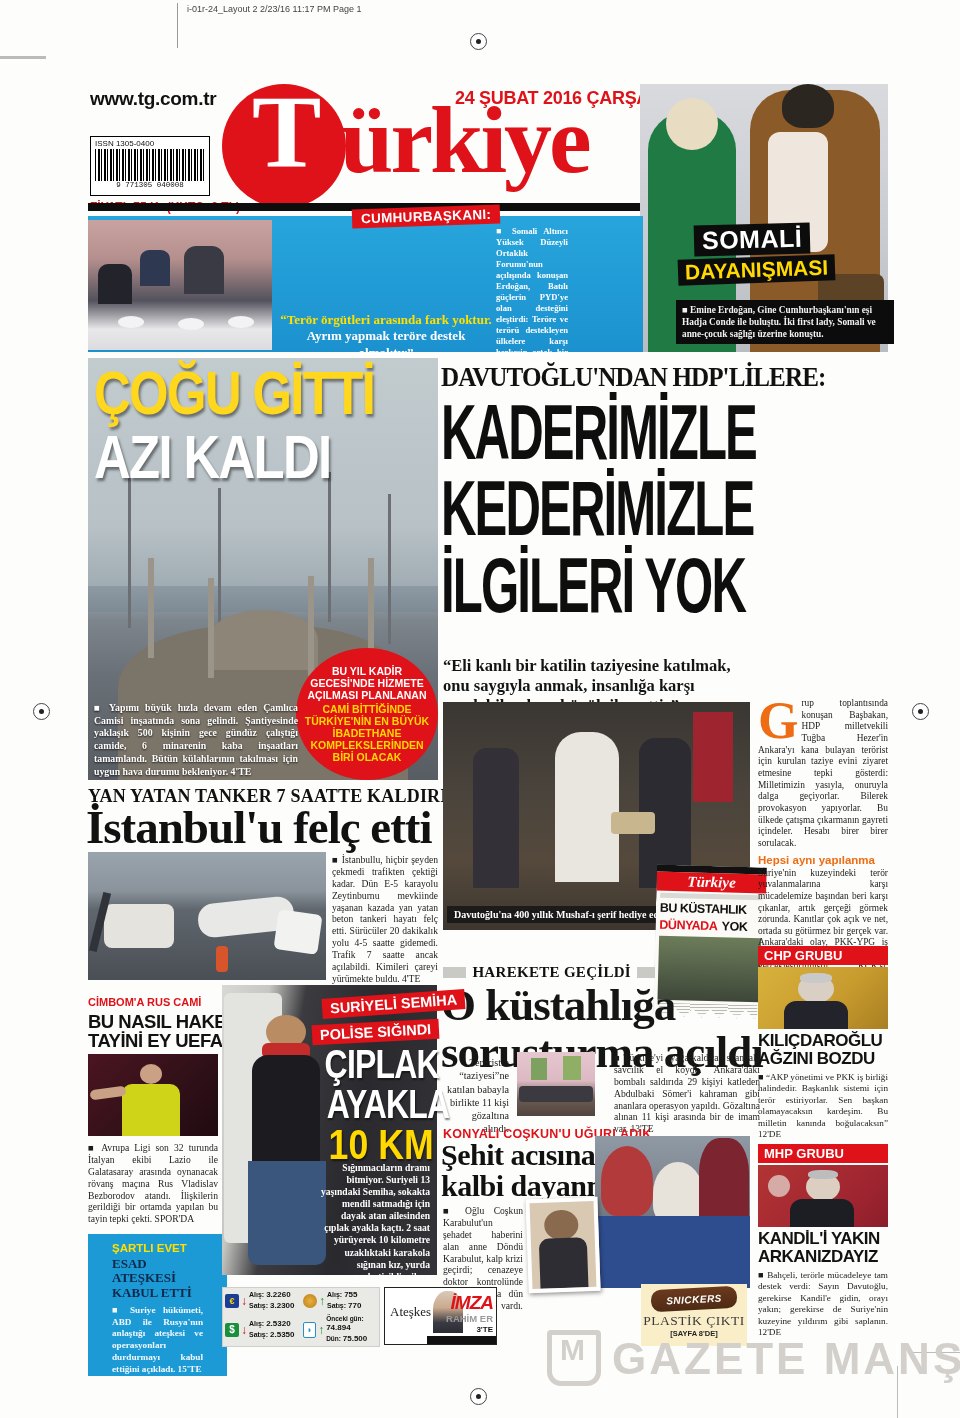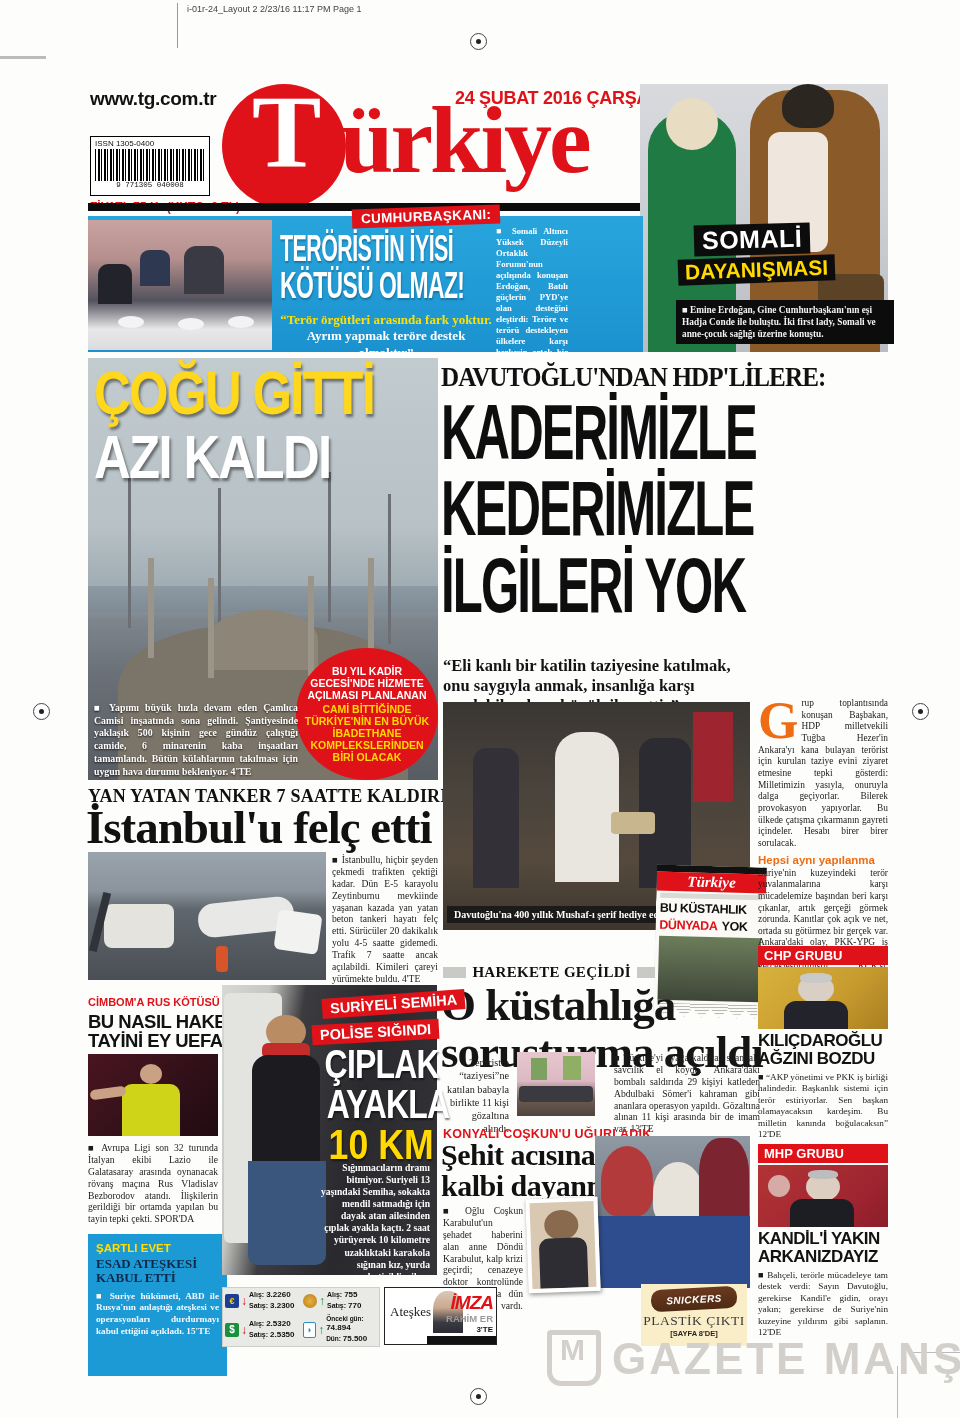--- a/index.html
+++ b/index.html
@@ -64,24 +64,20 @@
   <div class="abs serif" style="left:676px;top:300px;width:206px;background:#0c0c0c;color:#f2f2f2;font-size:9.3px;line-height:1.3;padding:4px 6px;font-weight:bold;">■ Emine Erdoğan, Gine Cumhurbaşkanı'nın eşi Hadja Conde ile buluştu. İki first lady, Somali ve anne-çocuk sağlığı üzerine konuştu.</div>
 
   <div class="abs" style="left:88px;top:216px;width:555px;height:136px;background:linear-gradient(180deg,#28a5dc,#1b92cf);"></div>
   <div class="photo" style="left:88px;top:220px;width:184px;height:130px;background:linear-gradient(180deg,#c9a3a0 0%,#b58f8d 30%,#53525d 62%,#e8e8ea 84%,#dcdce0 100%);">
     <div style="position:absolute;left:96px;top:26px;width:40px;height:48px;background:#3a3a44;border-radius:12px 12px 0 0;"></div>
     <div style="position:absolute;left:10px;top:44px;width:34px;height:40px;background:#23232b;border-radius:10px 10px 0 0;"></div>
     <div style="position:absolute;left:52px;top:30px;width:30px;height:36px;background:#2e3850;border-radius:9px 9px 0 0;"></div>
     <div style="position:absolute;left:30px;top:96px;width:26px;height:12px;background:#f3f3f5;border-radius:50%;box-shadow:60px 2px 0 #f3f3f5,110px 0 0 #f3f3f5;"></div>
   </div>
   <div class="abs kickerchip" style="left:352px;top:207px;font-size:13.5px;padding:2px 9px;transform:rotate(-2deg);letter-spacing:0.3px;">CUMHURBAŞKANI:</div>
-  <div class="abs" style="left:280px;top:230px;color:#fff;font-weight:bold;line-height:1;">
-    <span class="cond" style="font-size:37px;transform:scaleX(0.58);letter-spacing:-1px;text-shadow:1px 2px 2px rgba(0,0,0,.25);">TERÖRİSTİN İYİSİ</span><br>
-    <span class="cond" style="font-size:37px;transform:scaleX(0.62);letter-spacing:-1px;text-shadow:1px 2px 2px rgba(0,0,0,.25);">KÖTÜSÜ OLMAZ!</span>
-  </div>
   <div class="abs serif" style="left:280px;top:312px;width:212px;font-size:13px;font-weight:bold;line-height:1.25;text-align:center;">
     <span style="color:#ffe000;">“Terör örgütleri arasında fark yoktur.</span>
     <span style="color:#ffffff;">Ayrım yapmak teröre destek olmaktır”</span>
   </div>
   <div class="abs serif" style="left:496px;top:226px;width:72px;font-size:8.6px;line-height:1.28;color:#fff;font-weight:bold;text-align:justify;">■ Somali Altıncı Yüksek Düzeyli Ortaklık Forumu'nun açılışında konuşan Erdoğan, Batılı güçlerin PYD'ye olan desteğini eleştirdi: Teröre ve terörü destekleyen ülkelere karşı herkesin ortak bir duruş sergilemesi gerekiyor. 11'DE</div>
 
   <div class="photo" style="left:88px;top:358px;width:350px;height:422px;background:linear-gradient(180deg,#c2cbce 0%,#b7c1c6 40%,#9fabb2 55%,#7d858d 62%,#6a7077 75%,#585c63 100%);">
     <div style="position:absolute;left:0;top:228px;width:350px;height:26px;background:linear-gradient(180deg,#8d99a3,#7e8a94);"></div>
     <div style="position:absolute;left:40px;top:120px;width:3px;height:150px;background:#6c6f74;box-shadow:90px 10px 0 #6c6f74,200px -6px 0 #6c6f74,260px 16px 0 #6c6f74;"></div>
     <div style="position:absolute;left:30px;top:268px;width:290px;height:154px;background:#7b7468;border-radius:40% 40% 0 0;"></div>
@@ -200,33 +196,33 @@
     <div style="position:absolute;left:48px;top:8px;width:34px;height:28px;background:#dccfc2;border-radius:50%;"></div>
     <div style="position:absolute;left:50px;top:5px;width:30px;height:9px;background:#bdbdbd;border-radius:40%;"></div>
     <div style="position:absolute;left:32px;top:34px;width:64px;height:28px;background:#1d1d24;border-radius:12px 12px 0 0;"></div>
   </div>
   <div class="abs headsans" style="left:758px;top:1230px;font-size:17px;line-height:1.05;">
     <span>KANDİL'İ YAKIN</span><br>
     <span>ARKANIZDAYIZ</span>
   </div>
   <div class="abs bodytxt" style="left:758px;top:1270px;width:130px;font-size:9.2px;">■ Bahçeli, terörle mücadeleye tam destek verdi: Sayın Davutoğlu, gerekirse Kandil'e gidin, orayı yakın; gerekirse de Suriye'nin kuzeyine yıldırım gibi saplanın. 12'DE</div>
 
-  <div class="abs" style="left:88px;top:996px;font-size:11px;font-weight:bold;color:#df1219;">CİMBOM'A RUS KÖTÜSÜ</div>
+  <div class="abs" style="left:88px;top:996px;font-size:11px;font-weight:bold;color:#df1219;">CİMBOM'A RUS CAMİ</div>
   <div class="abs headsans" style="left:88px;top:1012px;font-size:18.5px;line-height:1.03;">
     <span>BU NASIL HAKEM</span><br>
     <span>TAYİNİ EY UEFA?</span>
   </div>
   <div class="photo" style="left:88px;top:1054px;width:130px;height:82px;background:linear-gradient(135deg,#4a1520 0%,#301018 60%,#200a10 100%);">
     <div style="position:absolute;left:52px;top:10px;width:22px;height:20px;background:#caa184;border-radius:50%;"></div>
     <div style="position:absolute;left:34px;top:30px;width:58px;height:52px;background:#cfd419;border-radius:10px 10px 0 0;"></div>
     <div style="position:absolute;left:2px;top:34px;width:36px;height:10px;background:#caa184;border-radius:5px;transform:rotate(-8deg);"></div>
   </div>
   <div class="abs bodytxt" style="left:88px;top:1142px;width:130px;">■ Avrupa Ligi son 32 turunda İtalyan ekibi Lazio ile Galatasaray arasında oynanacak rövanş maçına Rus Vladislav Bezborodov atandı. İlişkilerin gerildiği bir ortamda yapılan bu tayin tepki çekti. SPOR'DA</div>
 
-  <div class="abs" style="left:88px;top:1234px;width:139px;height:142px;background:#1b9ad5;box-sizing:border-box;padding:8px 8px;">
+  <div class="abs" style="left:88px;top:1234px;width:139px;height:142px;background:#1b9ad5;box-sizing:border-box;padding:8px 24px;">
     <div style="font-size:11.5px;font-weight:bold;color:#ffe000;">ŞARTLI EVET</div>
     <div class="serif" style="font-size:13px;font-weight:bold;color:#11284a;line-height:1.1;margin-top:3px;">
       <span>ESAD ATEŞKESİ</span><br>
       <span>KABUL ETTİ</span>
     </div>
     <div class="serif" style="font-size:9.2px;line-height:1.28;color:#f4f9fd;margin-top:5px;font-weight:bold;text-align:justify;">■ Suriye hükümeti, ABD ile Rusya'nın anlaştığı ateşkesi ve operasyonları durdurmayı kabul ettiğini açıkladı. 15'TE</div>
   </div>
 
   <div class="photo" style="left:222px;top:985px;width:215px;height:290px;background:linear-gradient(100deg,#d8d8d4 0%,#c6c6c2 18%,#3c3c40 32%,#2a2a2e 60%,#333338 100%);">
     <div style="position:absolute;left:2px;top:8px;width:58px;height:250px;background:#e3e3df;border-radius:6px;"></div>

